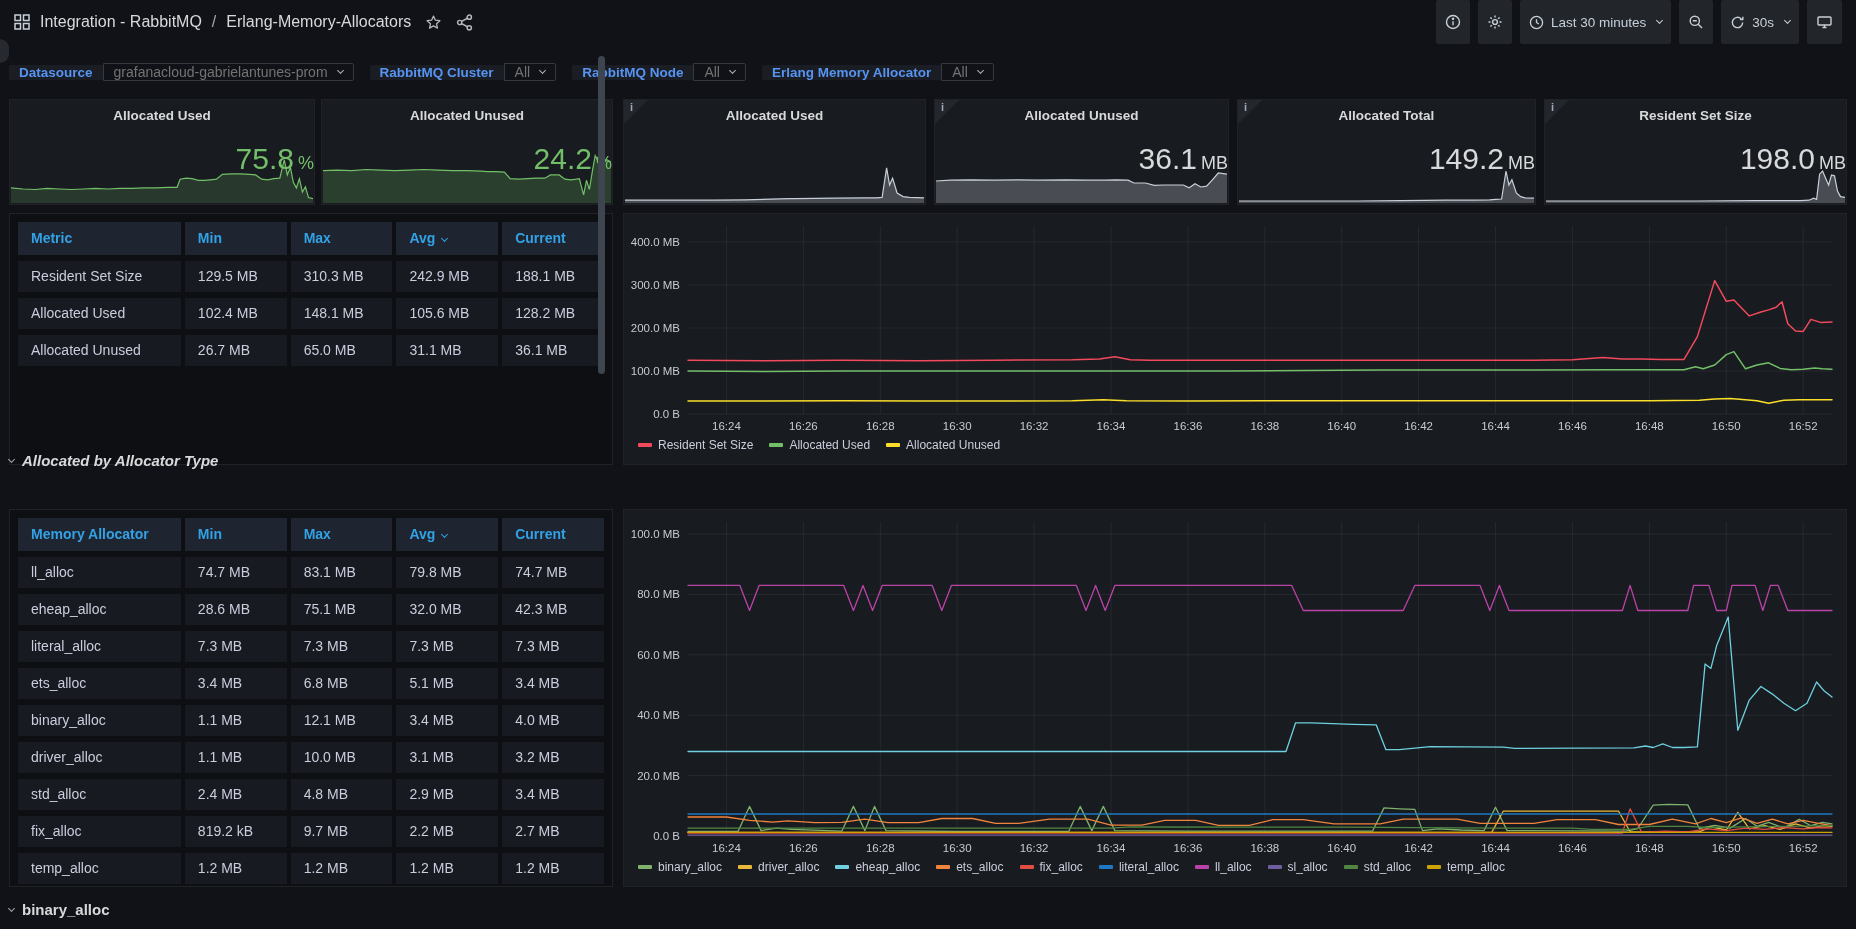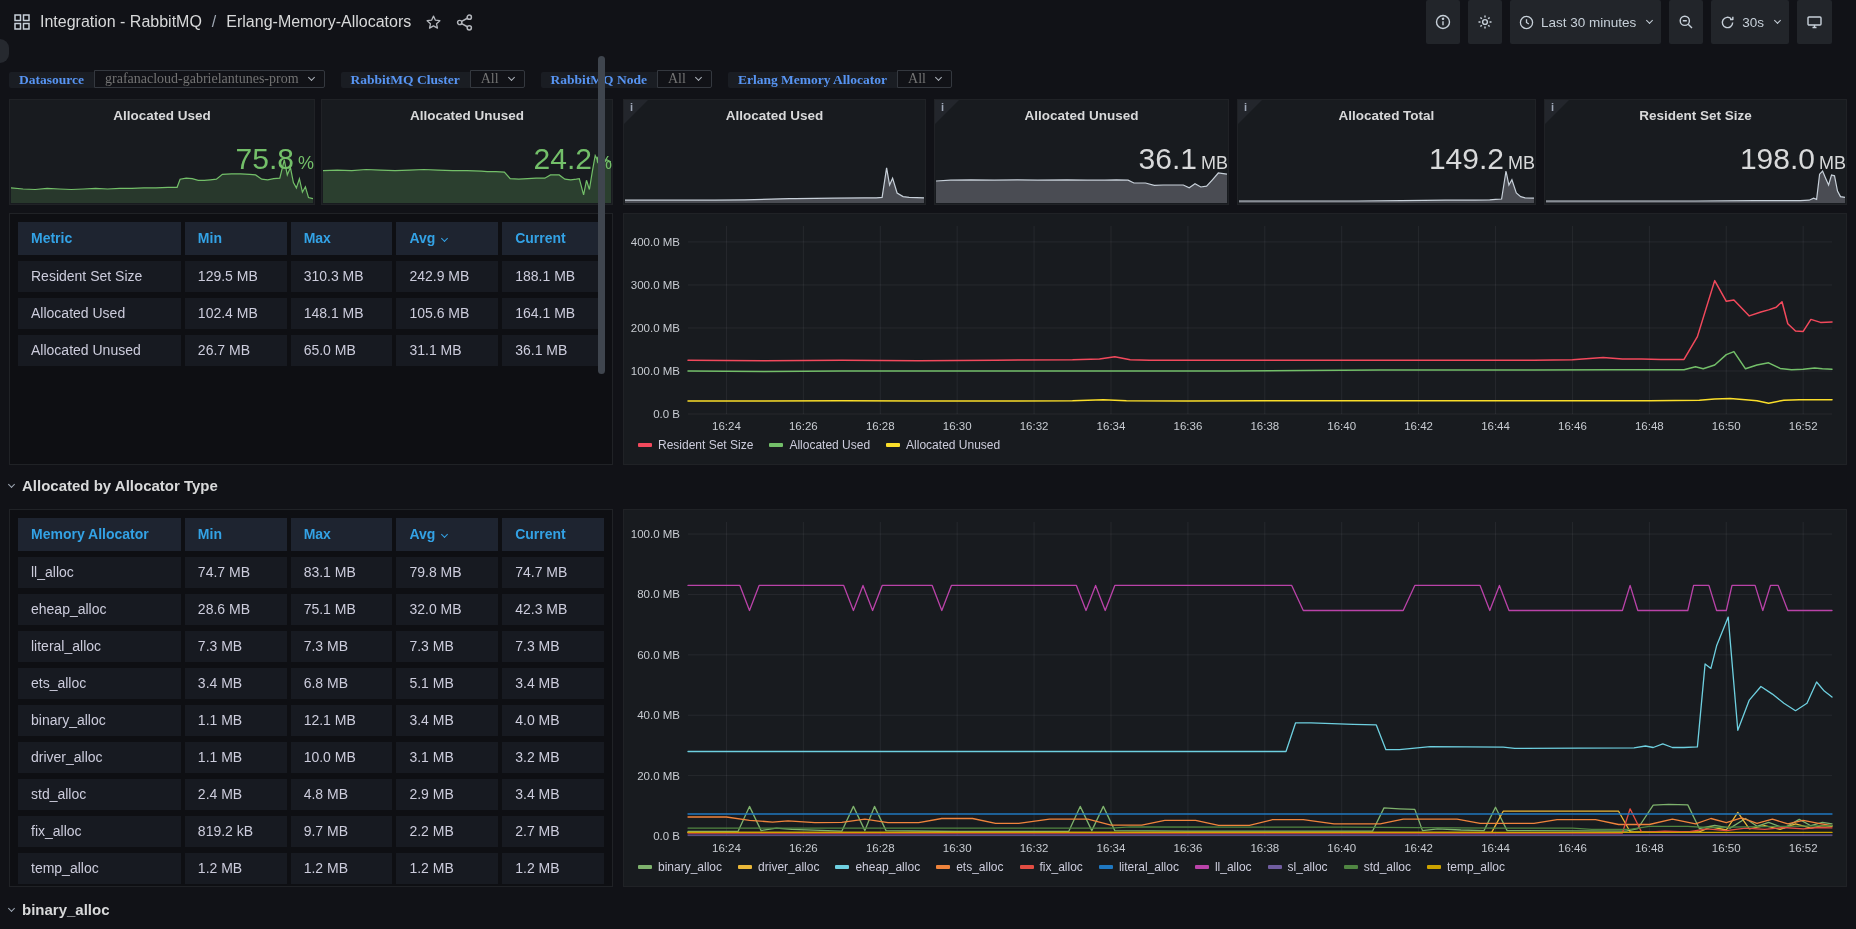--- a/index.html
+++ b/index.html
@@ -5,39 +5,39 @@
   * { box-sizing: border-box; }
   html,body { margin:0; padding:0; }
   body {
     width:1856px; height:929px; position:relative; overflow:hidden;
     background:#111217; color:#ccccdc;
     font-family:"Liberation Sans", sans-serif;
   }
   svg { display:block; }
 
   
-  .topnav { position:absolute; left:0; top:0; right:10px; height:44px;
+  .topnav { position:absolute; left:0; top:0; right:0; height:44px;
     display:flex; align-items:center; padding:0 14px; }
   .nav-left { display:flex; align-items:center; gap:10px; }
   .appicon { color:#c7d0d9; display:flex; }
   .dash-title { font-size:16px; color:#d8d9da; display:flex; align-items:center; gap:8px; white-space:nowrap; }
   .dash-title .sep { color:#9fa7b3; padding:0 2px; }
   .title-icon { color:#b4b7bd; margin-left:4px; display:flex; cursor:pointer; }
   .nav-right { margin-left:auto; display:flex; align-items:center; gap:8px; }
   .navbtn { height:44px; background:#22252a; border-radius:2px; display:flex;
     align-items:center; gap:7px; padding:0 9px; color:#c7d0d9; font-size:13.5px; cursor:pointer; }
   .chev { display:inline-block; width:5px; height:5px;
     border-right:1.6px solid currentColor; border-bottom:1.6px solid currentColor;
     transform:rotate(45deg); margin-left:4px; position:relative; top:-2px; }
   .edge-handle { position:absolute; left:0; top:39px; width:9px; height:24px;
     background:#26292f; border-radius:0 12px 12px 0; }
 
   
   .filterrow { position:absolute; left:9px; top:56px; display:flex; align-items:center; gap:16px; }
-  .filter { display:flex; align-items:flex-end; height:32px;font-family:Liberation Serif, serif; }
+  .filter { display:flex; align-items:center; height:32px; }
   .flabel { display:flex; align-items:center; padding:0 10px; background:#1a1d23;
     color:#5794F2; font-size:13.5px; font-weight:700; border-radius:2px 0 0 2px; white-space:nowrap; }
   .fvalue { display:flex; align-items:center; padding:0 10px; background:#111217;
     border:1px solid #34383f; border-radius:0 2px 2px 0; color:#737373; font-size:14px;
     gap:6px; cursor:pointer; white-space:nowrap; }
   .fvalue .chev { color:#aeb4bc; }
 
   
   .panel { position:absolute; background:#181b1f; border:1px solid #202226; overflow:hidden; }
   .ptitle { text-align:center; font-size:13.5px; font-weight:600; color:#d8d9da; margin-top:8px; }
@@ -80,21 +80,21 @@
   #gauge1 { left:9px;   top:99px;  width:306px;  height:106px; }
   #gauge2 { left:321px; top:99px;  width:292px;  height:106px; }
   #stat1  { left:623px; top:99px;  width:303px;  height:106px; }
   #stat2  { left:934px; top:99px;  width:295px;  height:106px; }
   #stat3  { left:1237px;top:99px;  width:299px;  height:106px; }
   #stat4  { left:1544px;top:99px;  width:303px;  height:106px; }
   #table1 { left:9px;   top:213px; width:604px;  height:252px; }
   #chart1 { left:623px; top:213px; width:1224px; height:252px; }
   #table2 { left:9px;   top:509px; width:604px;  height:378px; }
   #chart2 { left:623px; top:509px; width:1224px; height:378px; }
-  #sec1 { top:477px; }
+  #sec1 { top:452px;font-style:italic; }
   #sec2 { top:901px; }
 </style>
 </head>
 <body>
 
 <div class="topnav">
   <div class="nav-left">
     <span class="appicon">
       <svg width="16" height="16" viewBox="0 0 16 16" fill="none" stroke="currentColor" stroke-width="1.5">
         <rect x="1" y="1" width="5.5" height="5.5"></rect>
@@ -291,21 +291,21 @@
       <div class="tcell">129.5 MB</div>
       <div class="tcell">310.3 MB</div>
       <div class="tcell">242.9 MB</div>
       <div class="tcell">188.1 MB</div>
     </div>
     <div class="trow">
       <div class="tcell">Allocated Used</div>
       <div class="tcell">102.4 MB</div>
       <div class="tcell">148.1 MB</div>
       <div class="tcell">105.6 MB</div>
-      <div class="tcell">164.1 MB</div>
+      <div class="tcell">128.2 MB</div>
     </div>
     <div class="trow">
       <div class="tcell">Allocated Unused</div>
       <div class="tcell">26.7 MB</div>
       <div class="tcell">65.0 MB</div>
       <div class="tcell">31.1 MB</div>
       <div class="tcell">36.1 MB</div>
     </div>
   </div>
 <div id="chart1" class="panel">

